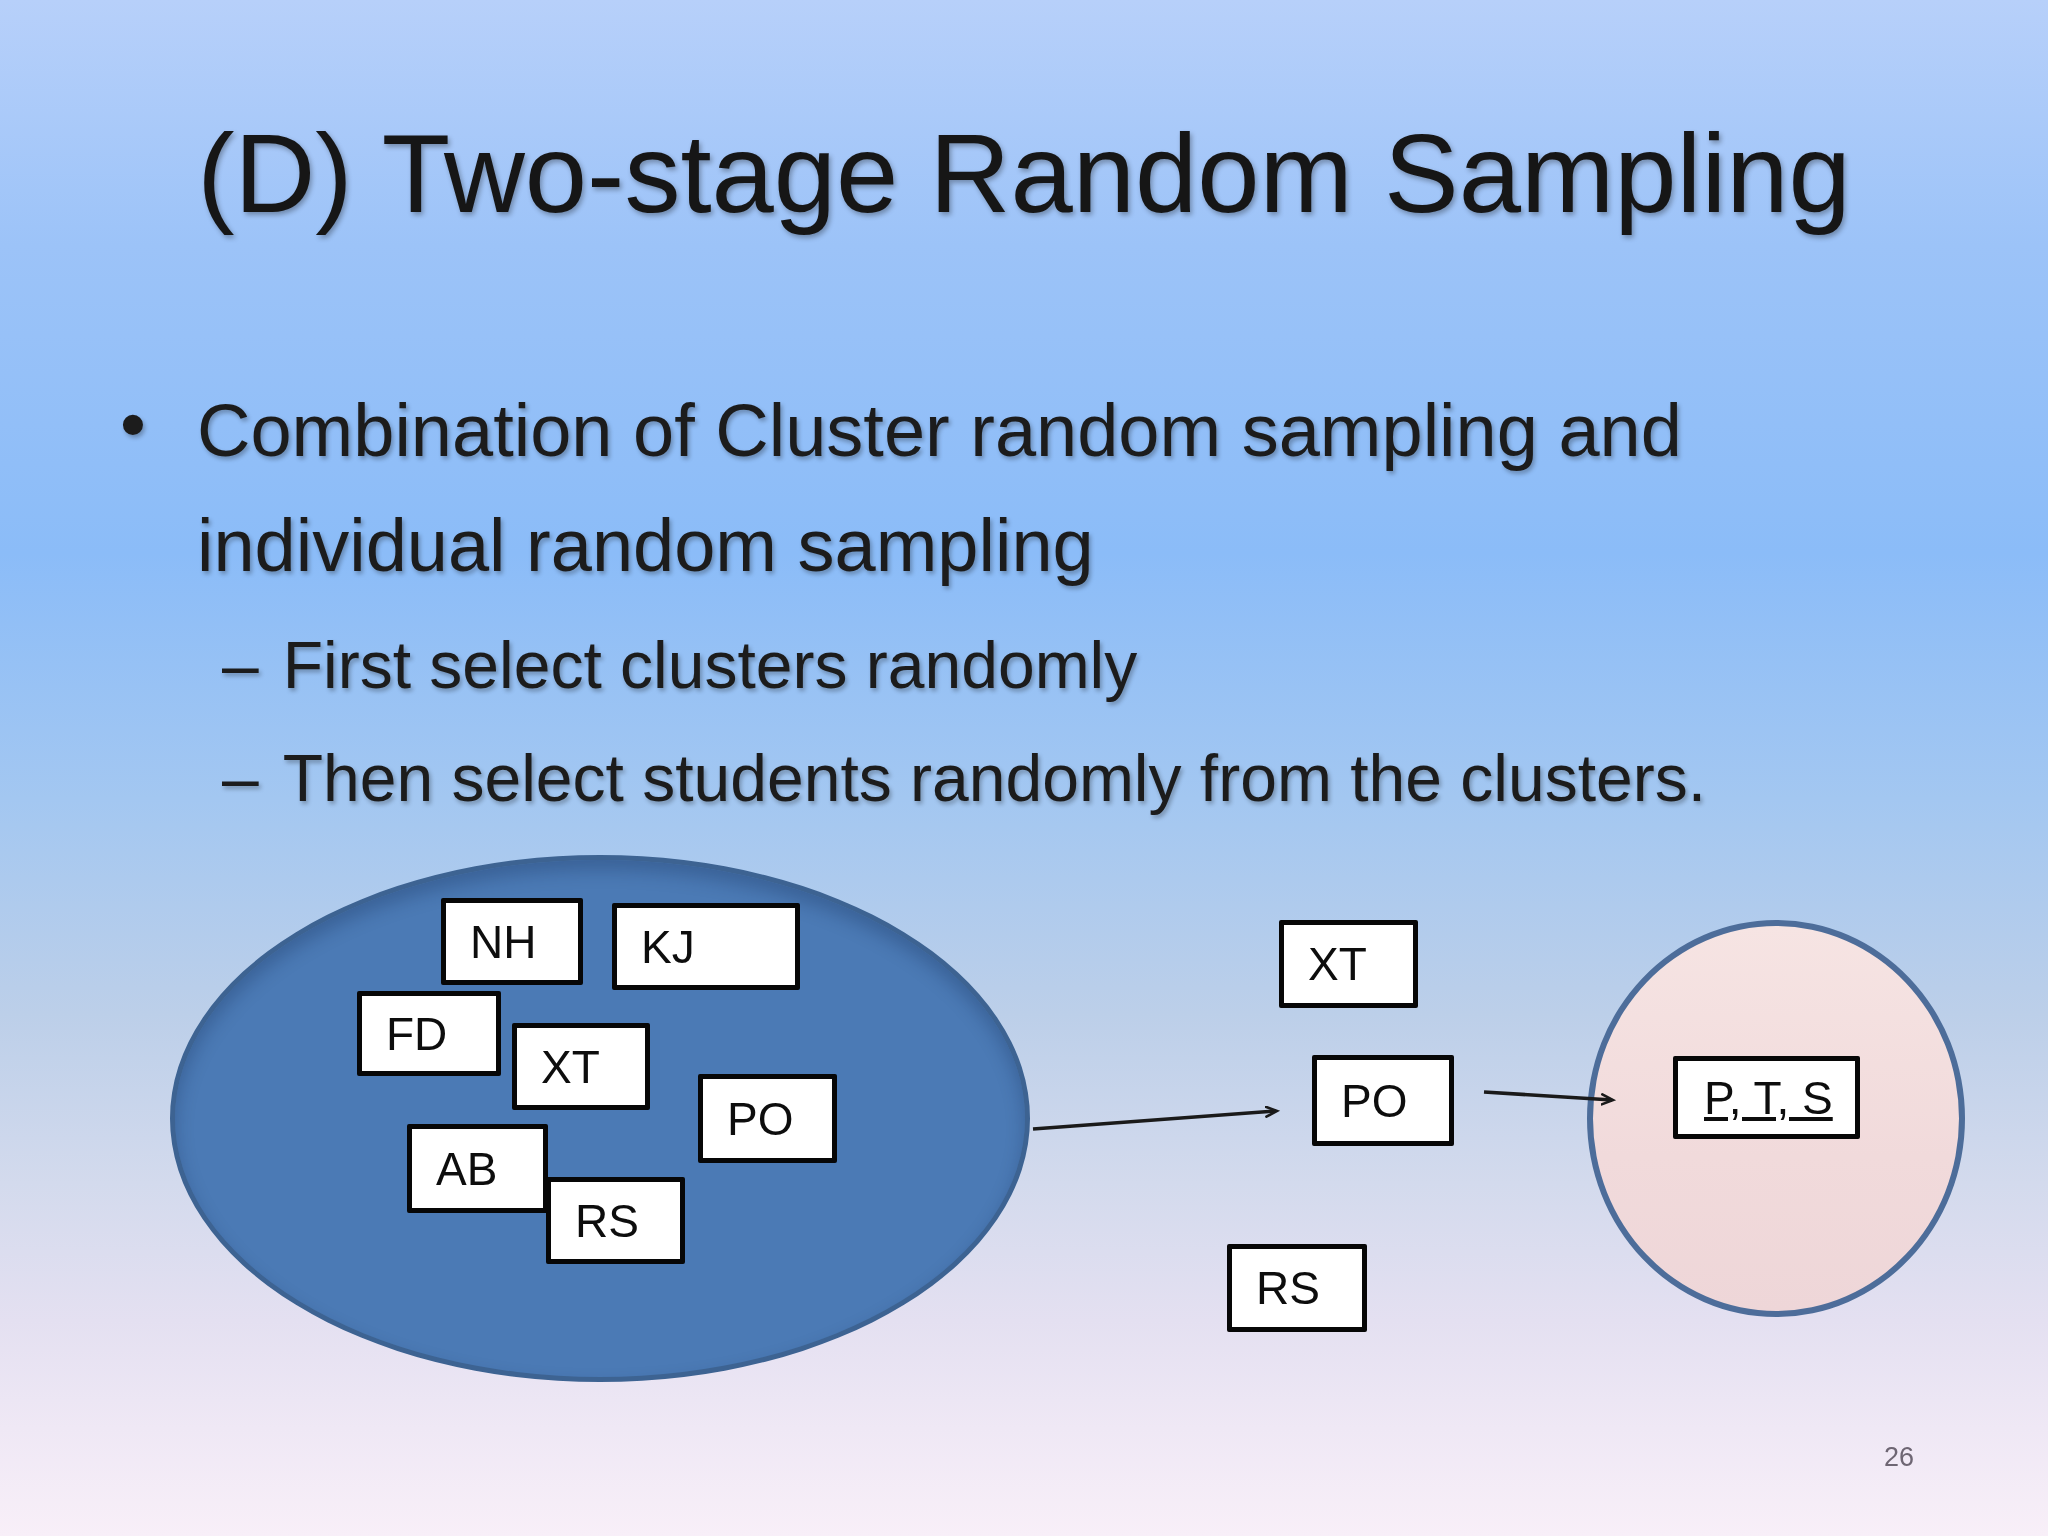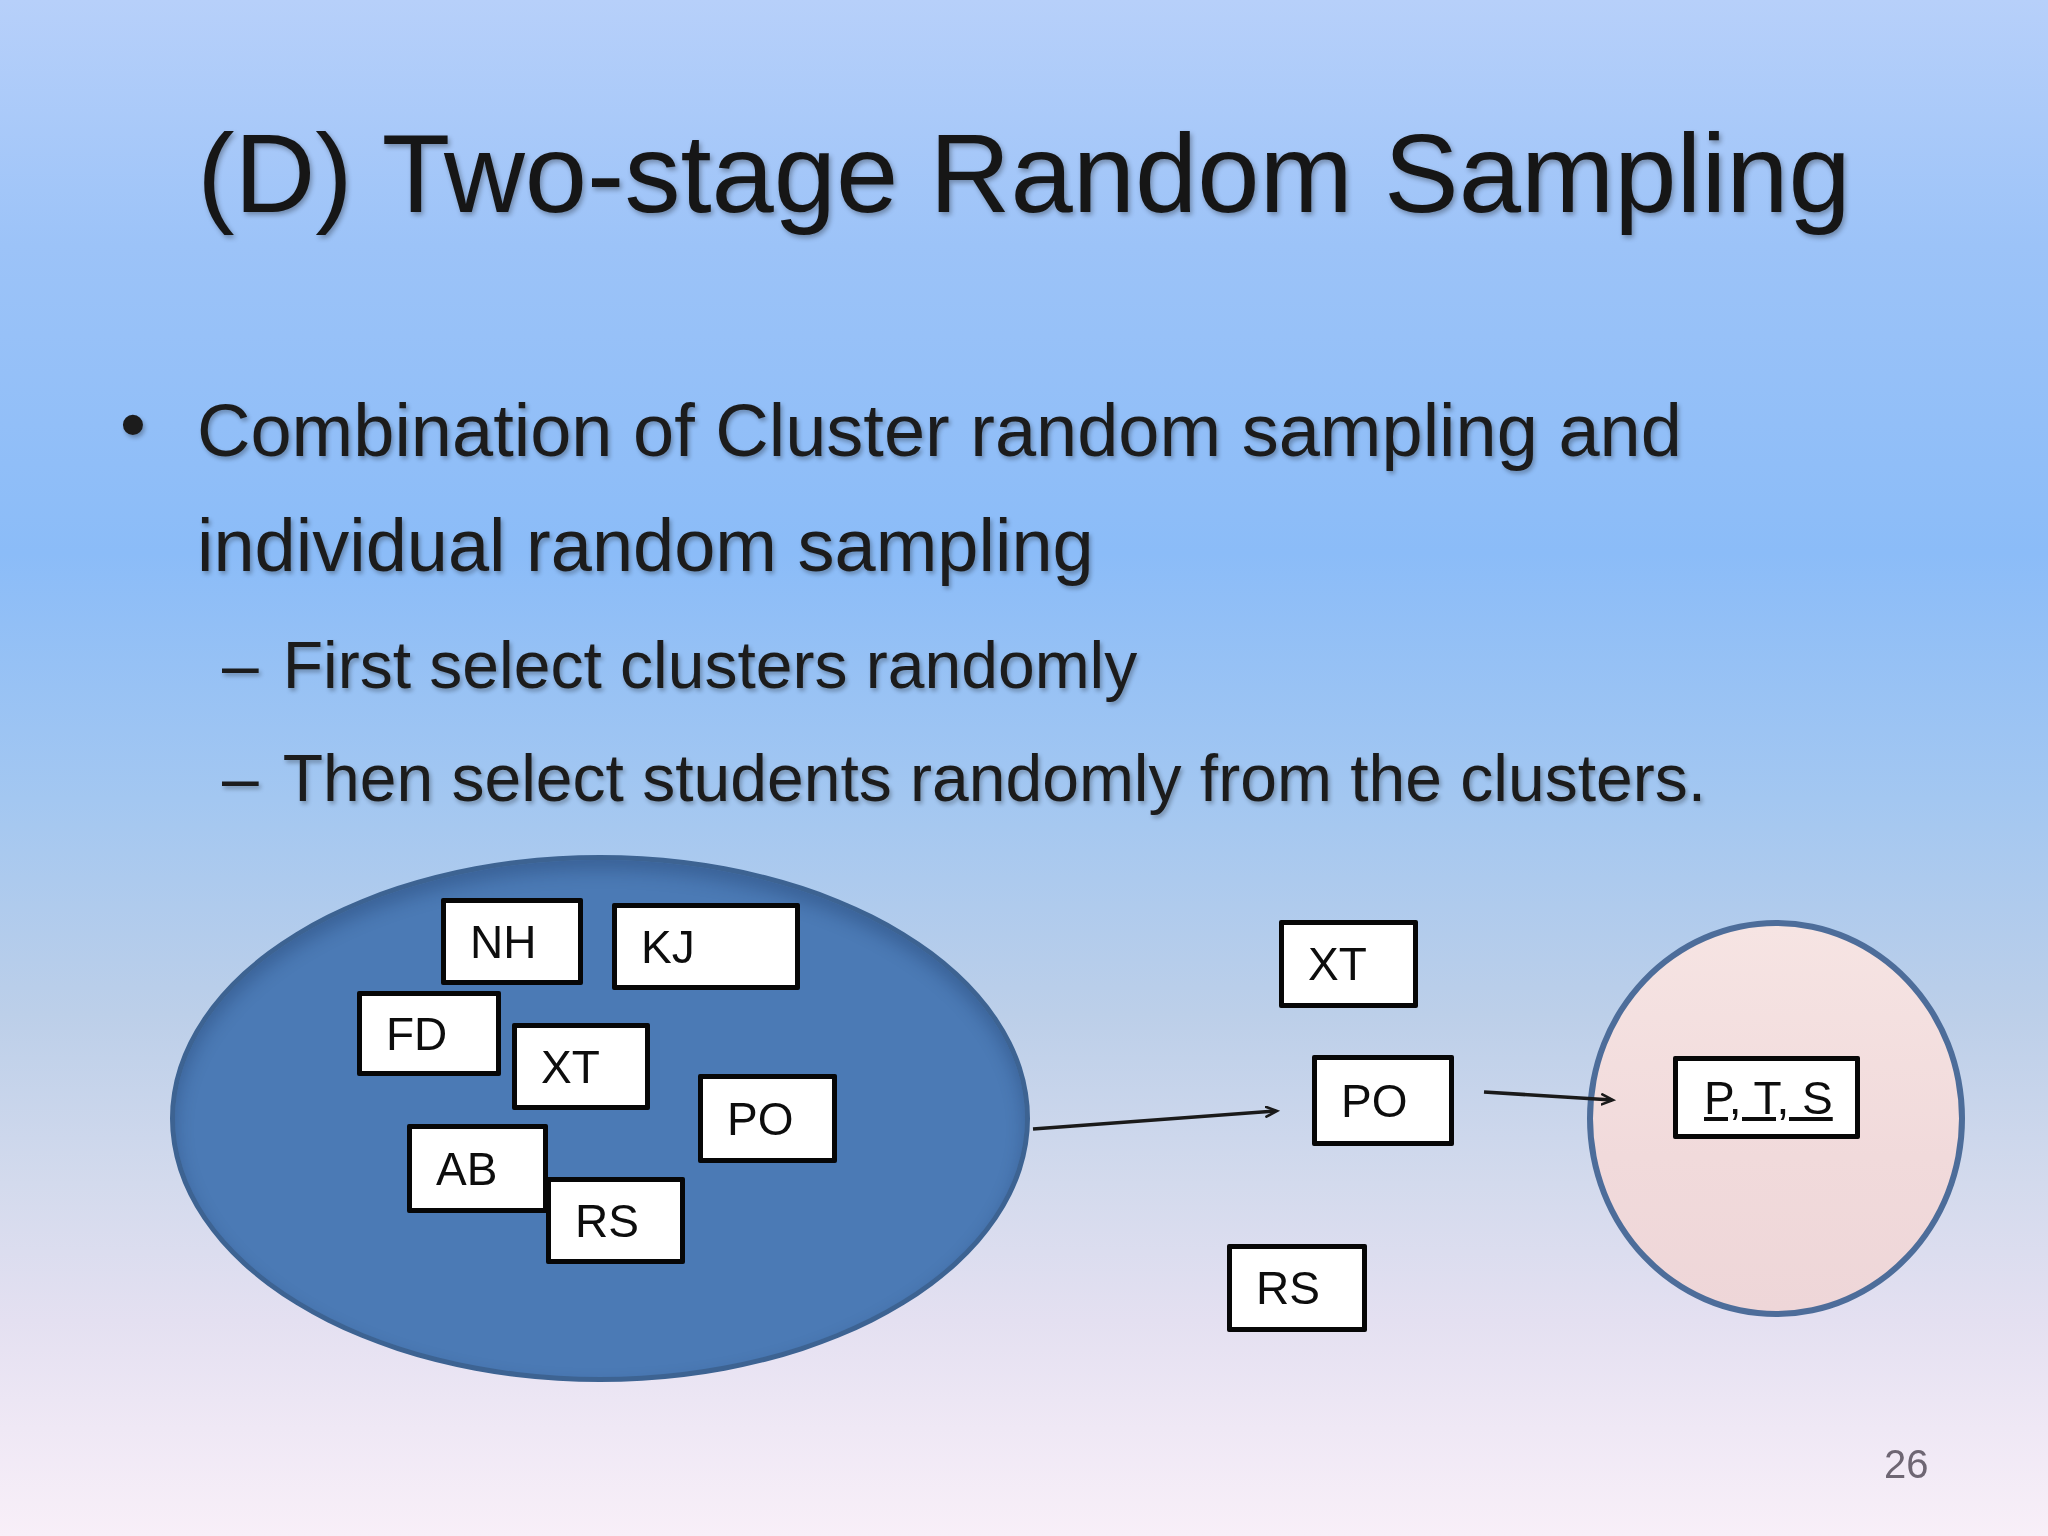--- a/index.html
+++ b/index.html
@@ -59,21 +59,21 @@
     box-sizing:border-box;
     display:flex;align-items:center;
     padding-left:24px;
     font-size:46px;color:#0d0d0d;
     border-radius:2px;
     white-space:nowrap;
   }
   .arrows{position:absolute;left:0;top:0;pointer-events:none;}
   .pagenum{
     position:absolute;left:1884px;top:1442px;
-    font-size:40px;color:#6e6673;
+    font-size:27px;color:#6e6673;
   }
 </style>
 </head>
 <body>
 
 <div class="slide">
 
   <div class="title">(D) Two-stage Random Sampling</div>
 
   <div class="bullet-dot">•</div>

